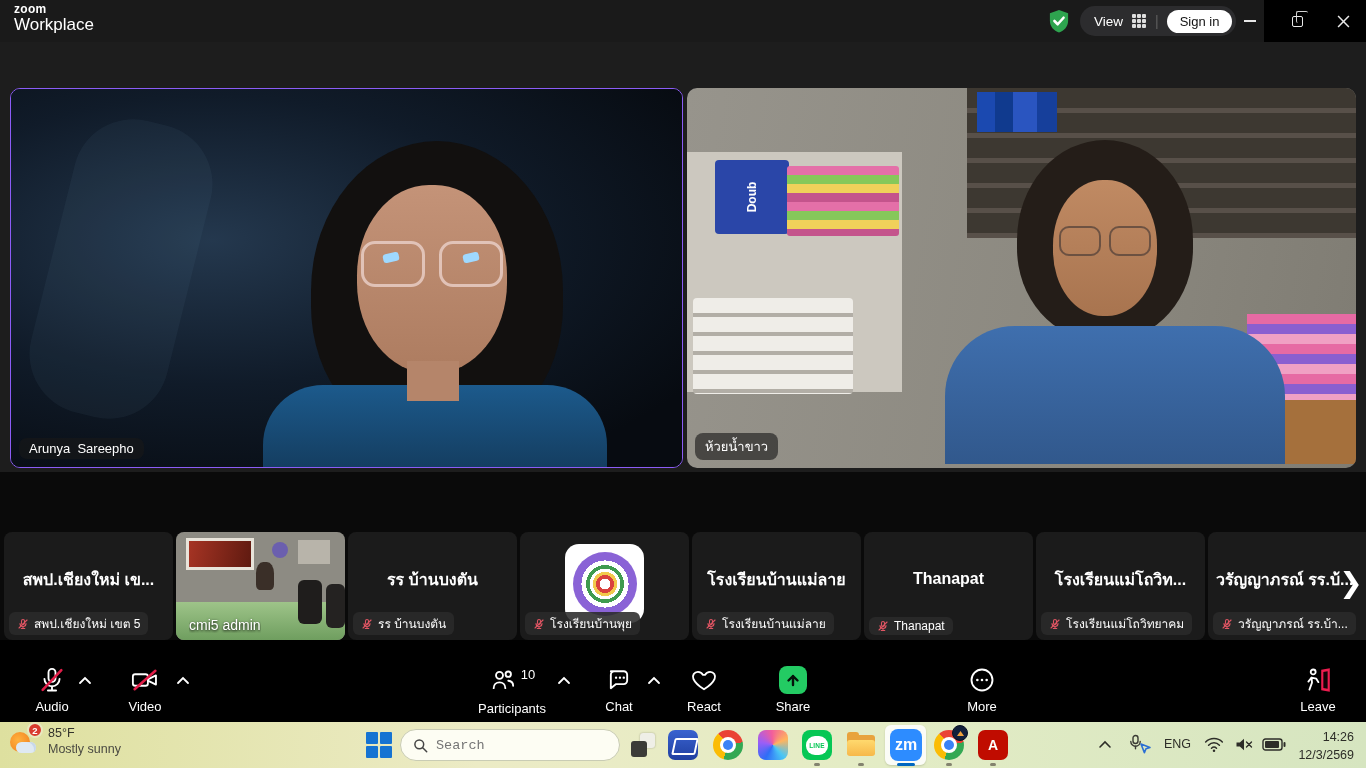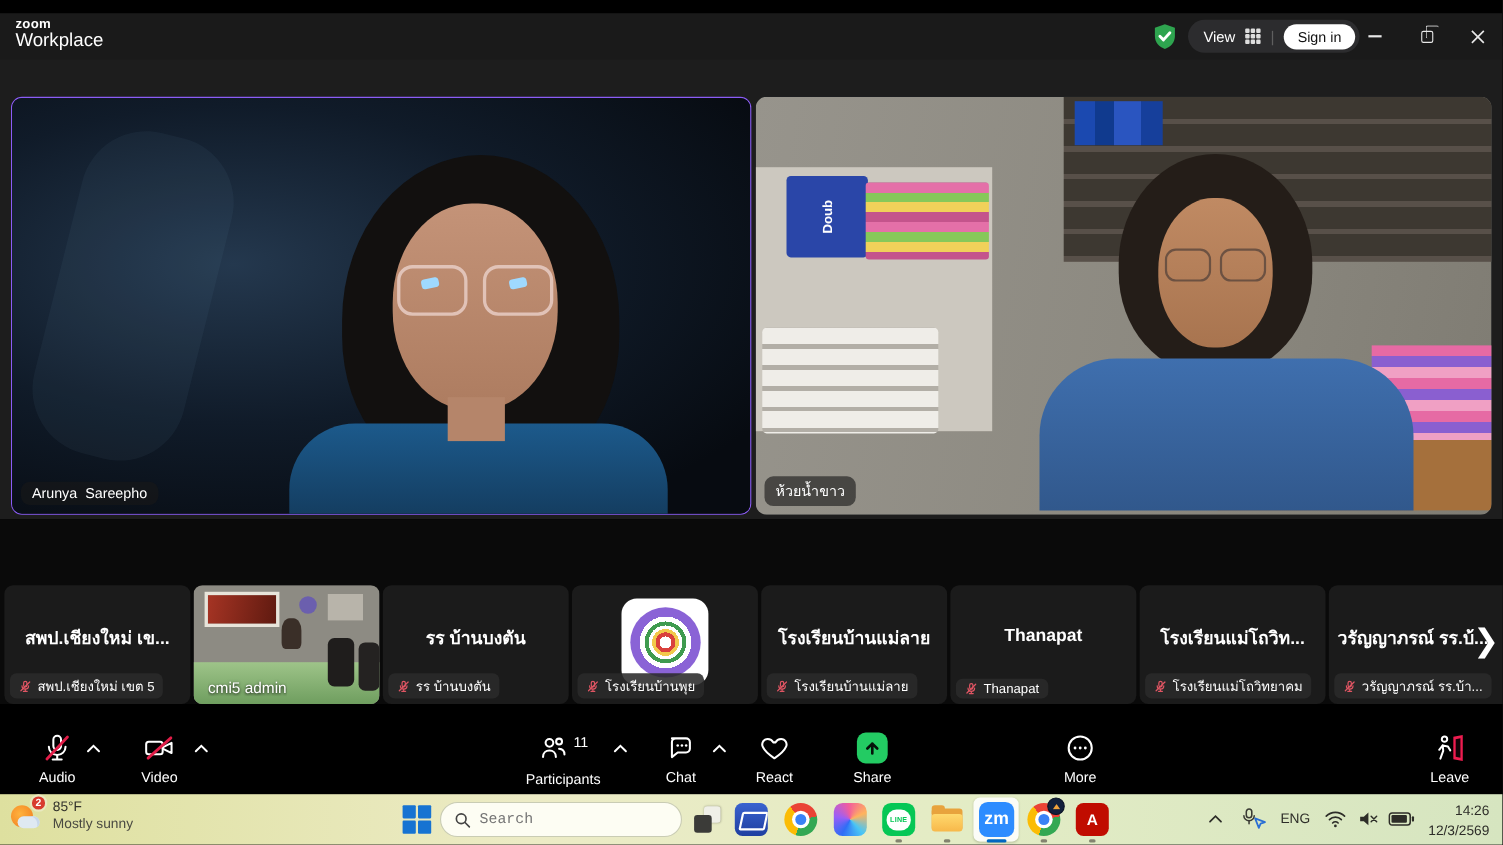--- a/index.html
+++ b/index.html
@@ -3,21 +3,21 @@
 <meta charset="utf-8">
 <style>
   * { margin:0; padding:0; box-sizing:border-box; }
   html,body { width:1366px; height:768px; }
   body {
     position:relative; overflow:hidden; background:#000;
     font-family:"Liberation Sans","DejaVu Sans",sans-serif;
     -webkit-font-smoothing:antialiased;
   }
   
-  .titlebar { position:absolute; top:12px; left:0; width:1366px; height:42px; background:#1a1a1a; z-index:20; }
+  .titlebar { position:absolute; top:0; left:0; width:1264px; height:42px; background:#1a1a1a; z-index:20; }
   .logo { position:absolute; left:14px; top:3px; color:#fff; line-height:1.1; }
   .logo .l1 { font-size:12px; font-weight:700; letter-spacing:.3px; }
   .logo .l2 { font-size:17px; font-weight:500; }
   .shield { position:absolute; left:1046px; top:8px; width:26px; height:26px; }
   .viewgroup { position:absolute; left:1080px; top:6px; height:30px; background:#2c2c2e; border-radius:16px;
     display:flex; align-items:center; padding:0 4px 0 14px; color:#fff; font-size:13.5px; gap:8px; }
   .sep { color:#5f5f5f; font-size:14px; }
   .signin { background:#fff; color:#121212; border-radius:14px; padding:4px 13px; font-size:13px; font-weight:500; }
   .winbtn { position:absolute; top:0; width:44px; height:42px; display:flex; align-items:center; justify-content:center; color:#e8e8e8; }
   .minbar { width:12px; height:2px; background:#e8e8e8; }
@@ -333,21 +333,21 @@
   <div class="tbtn" style="left:464px">
     <div class="irow">
       <svg width="28" height="28" viewBox="0 0 24 24">
           <g fill="none" stroke="#fff" stroke-width="1.6" stroke-linecap="round">
             <circle cx="9" cy="8" r="3"></circle>
             <path d="M4 19c0-3 2.2-5 5-5s5 2 5 5"></path>
             <circle cx="16.5" cy="7" r="2.3"></circle>
             <path d="M16.5 12.6c2.6.2 4.2 2 4.2 4.4"></path>
           </g>
         </svg>
-      <span class="pcount">11</span>
+      <span class="pcount">10</span>
     </div>
     <span>Participants</span>
   </div>
   <svg class="tb-caret" style="left:557px" width="14" height="9" viewBox="0 0 14 9">
       <path d="M2 7l5-5 5 5" stroke="#fff" stroke-width="1.8" fill="none" stroke-linecap="round"></path>
     </svg>
 
   <div class="tbtn" style="left:571px">
     <svg width="28" height="28" viewBox="0 0 24 24">
         <path d="M5 4.5h11a3 3 0 0 1 3 3v5a3 3 0 0 1-3 3H9.5l-4.5 3.6V7.5a3 3 0 0 1 3-3z" fill="none" stroke="#fff" stroke-width="1.6" stroke-linejoin="round"></path>

